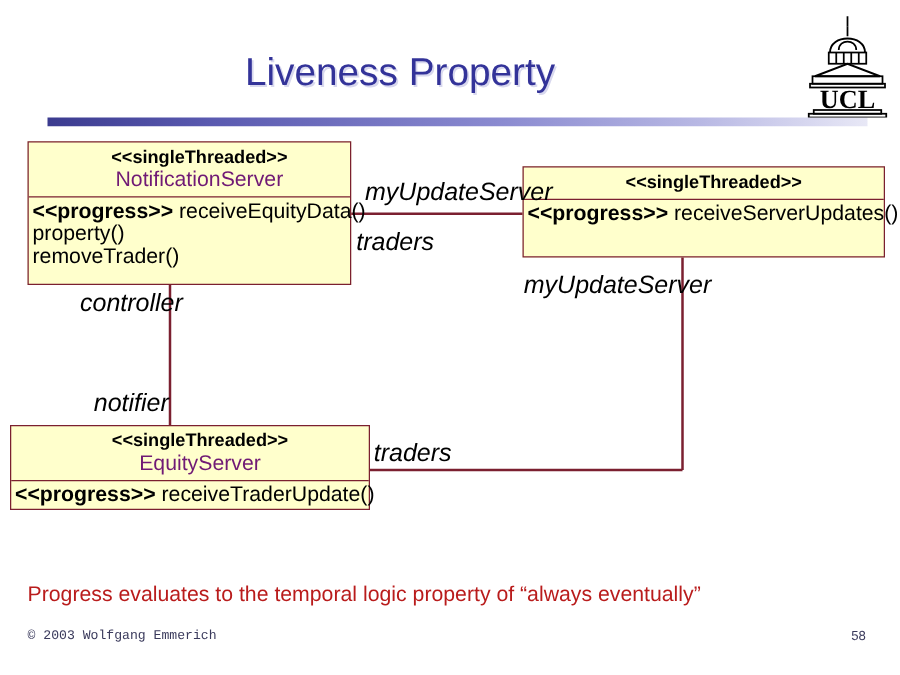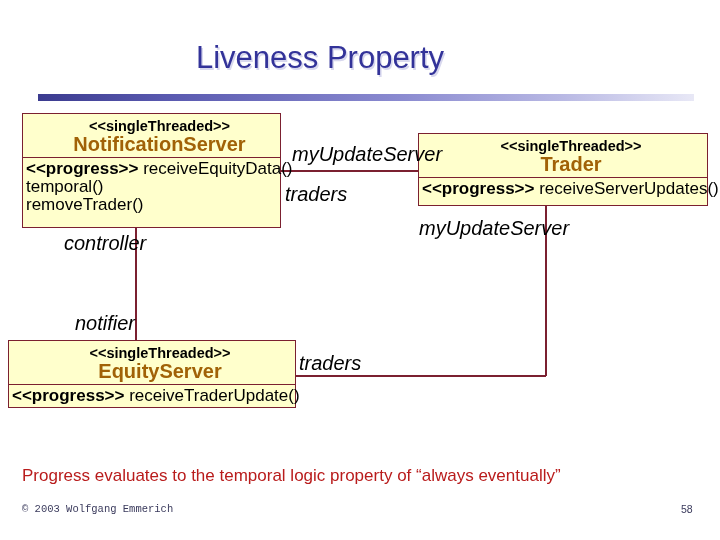--- a/index.html
+++ b/index.html
@@ -69,23 +69,23 @@
     box-sizing: border-box;
   }
   .stereotype {
     font-weight: bold;
     font-size: 14.5px;
     color: #000000;
     line-height: 18px;
     display: block;
   }
   .classname {
-    font-weight: bold;
-    font-size: 20px;
-    color: #a16207;
+    font-weight: normal;
+    font-size: 17px;
+    color: #701a75;
     line-height: 18px;
     display: block;
   }
   .uml-body {
     padding: 2px 3px 3px 3px;
     box-sizing: border-box;
   }
   .op {
     font-size: 17px;
     line-height: 18px;
@@ -166,49 +166,79 @@
 </style>
 </head>
 <body>
 
 <div id="slide">
 
   <div id="slide-title">Liveness Property</div>
 
   <div id="title-bar"></div>
 
+  <div id="ucl-logo">
+    <svg width="76" height="82" viewBox="0 0 76 82" xmlns="http://www.w3.org/2000/svg">
+      <g fill="none" stroke="#000000" stroke-width="1.4">
+
+        <line x1="38" y1="1" x2="38" y2="9"></line>
+
+        <path d="M24 30 C24 15, 52 15, 52 30" stroke-width="1.6"></path>
+
+        <path d="M31 28 C31 19, 45 19, 45 28"></path>
+        <line x1="38" y1="9" x2="38" y2="17"></line>
+
+        <rect x="23" y="30" width="30" height="9"></rect>
+        <line x1="29" y1="30" x2="29" y2="39"></line>
+        <line x1="35" y1="30" x2="35" y2="39"></line>
+        <line x1="41" y1="30" x2="41" y2="39"></line>
+        <line x1="47" y1="30" x2="47" y2="39"></line>
+
+        <path d="M12 49 L38 39 L64 49 Z" stroke-width="1.6"></path>
+
+        <rect x="10" y="49" width="56" height="6"></rect>
+        <rect x="8" y="55" width="60" height="3"></rect>
+      </g>
+
+      <text x="38" y="74" font-family="'Liberation Serif', serif" font-size="21" font-weight="bold" text-anchor="middle" fill="#000000">UCL</text>
+      <g fill="none" stroke="#000000" stroke-width="1.4">
+
+        <rect x="11" y="76" width="54" height="3"></rect>
+        <rect x="7" y="79" width="62" height="3"></rect>
+      </g>
+    </svg>
+  </div>
 
   <div class="line line-h" id="conn-top-h"></div>
   <div class="line line-v" id="conn-left-v"></div>
   <div class="line line-v" id="conn-right-v"></div>
   <div class="line line-h" id="conn-bot-h"></div>
 
   <div class="uml-box" id="box-notification">
     <div class="uml-head">
       <span class="stereotype">&lt;&lt;singleThreaded&gt;&gt;</span>
       <span class="classname">NotificationServer</span>
     </div>
     <div class="uml-body">
       <div class="op">
         <b>&lt;&lt;progress&gt;&gt;</b>
         <span>receiveEquityData()</span>
       </div>
       <div class="op">
-        <span>temporal()</span>
+        <span>property()</span>
       </div>
       <div class="op">
         <span>removeTrader()</span>
       </div>
     </div>
   </div>
 
   <div class="uml-box" id="box-trader">
     <div class="uml-head">
       <span class="stereotype">&lt;&lt;singleThreaded&gt;&gt;</span>
-      <span class="classname">Trader</span>
     </div>
     <div class="uml-body">
       <div class="op">
         <b>&lt;&lt;progress&gt;&gt;</b>
         <span>receiveServerUpdates()</span>
       </div>
     </div>
   </div>
 
   <div class="uml-box" id="box-equity">

